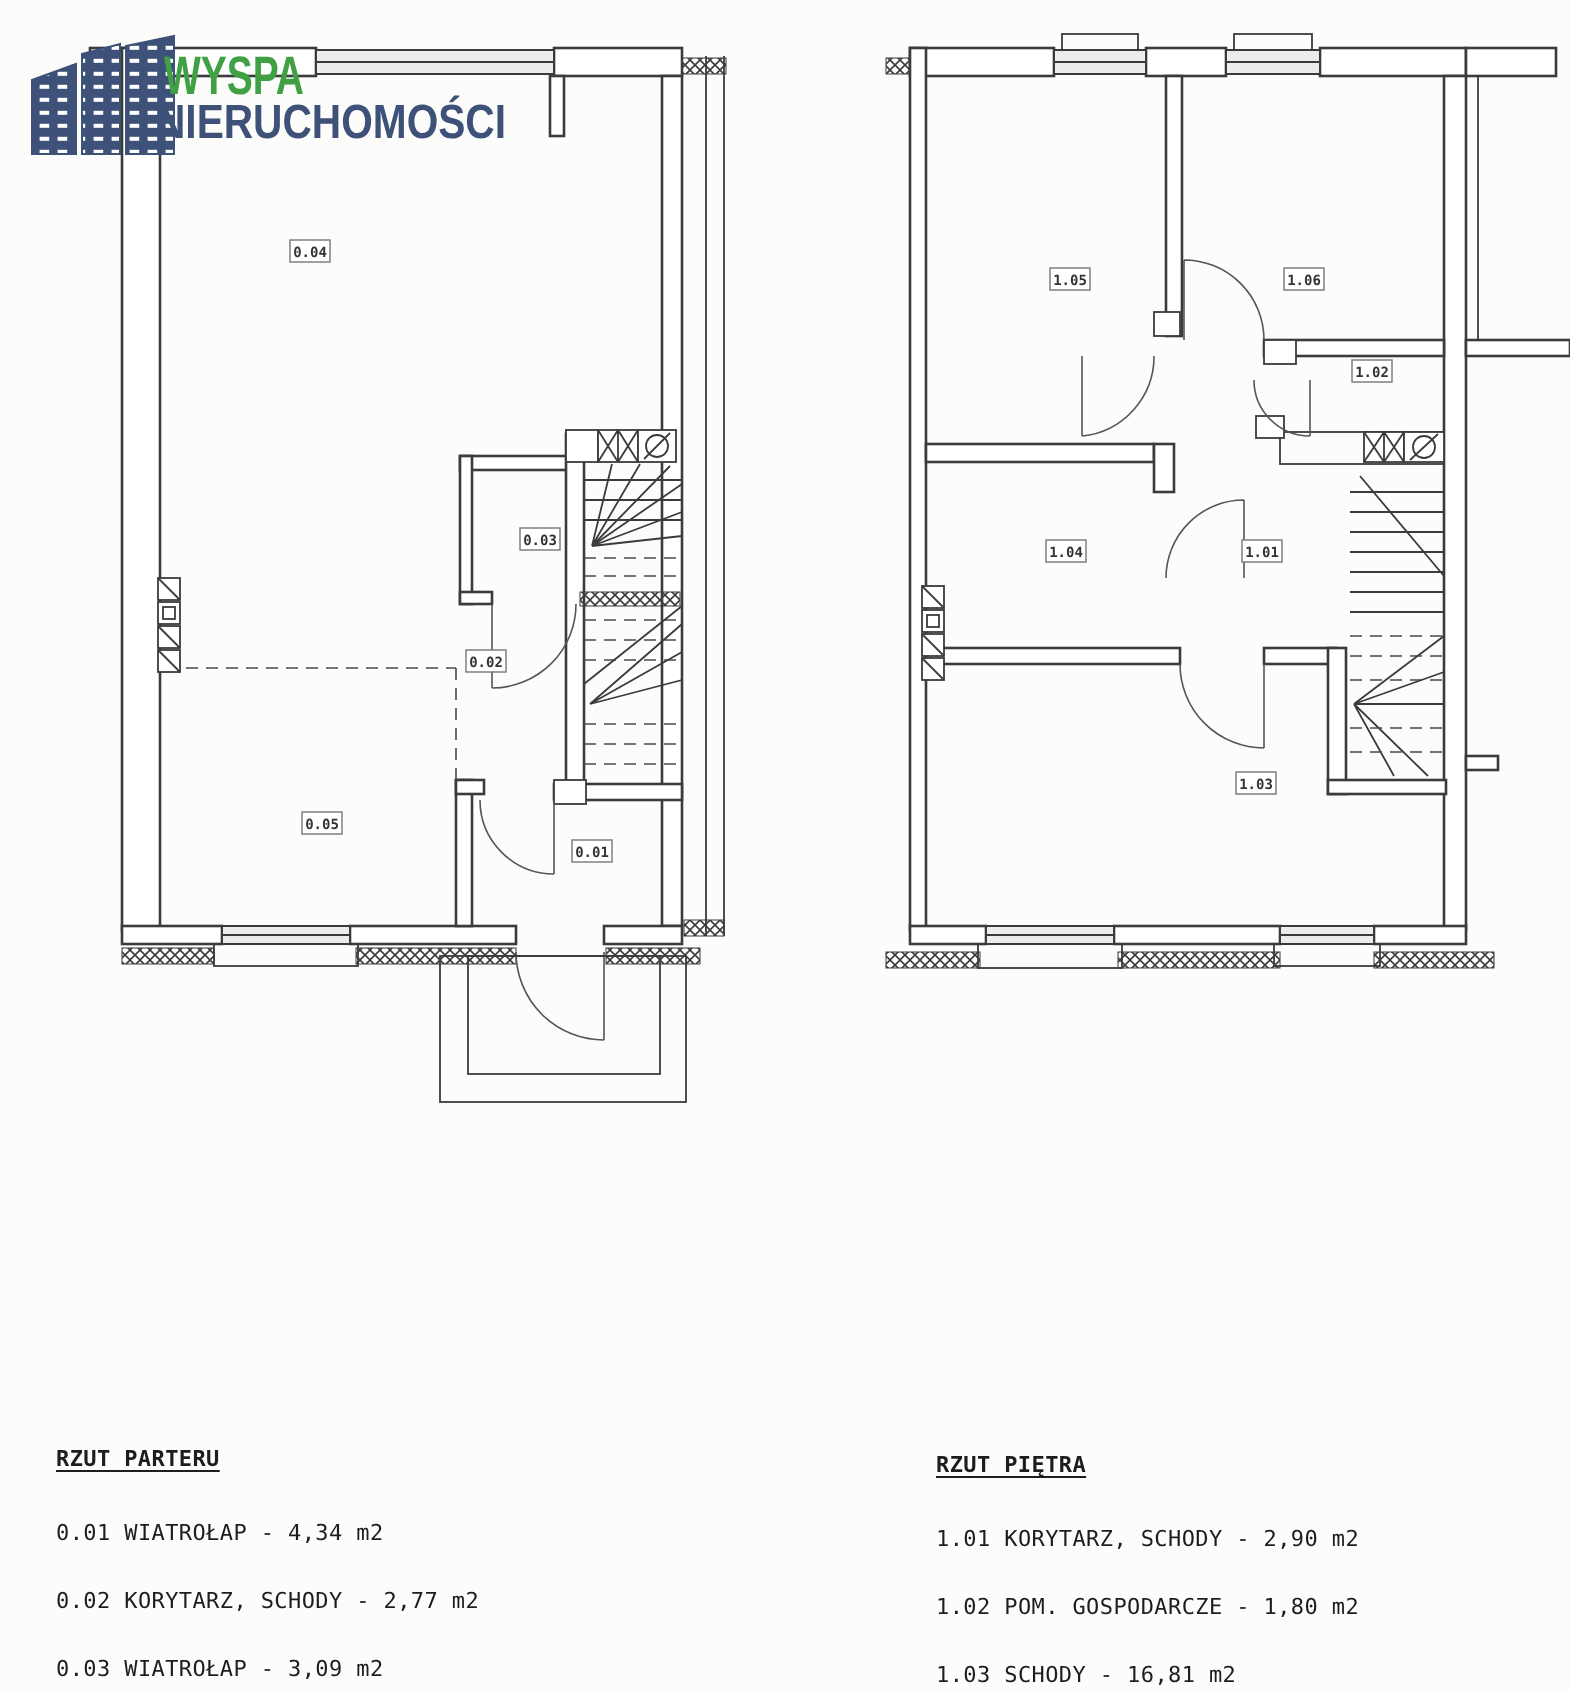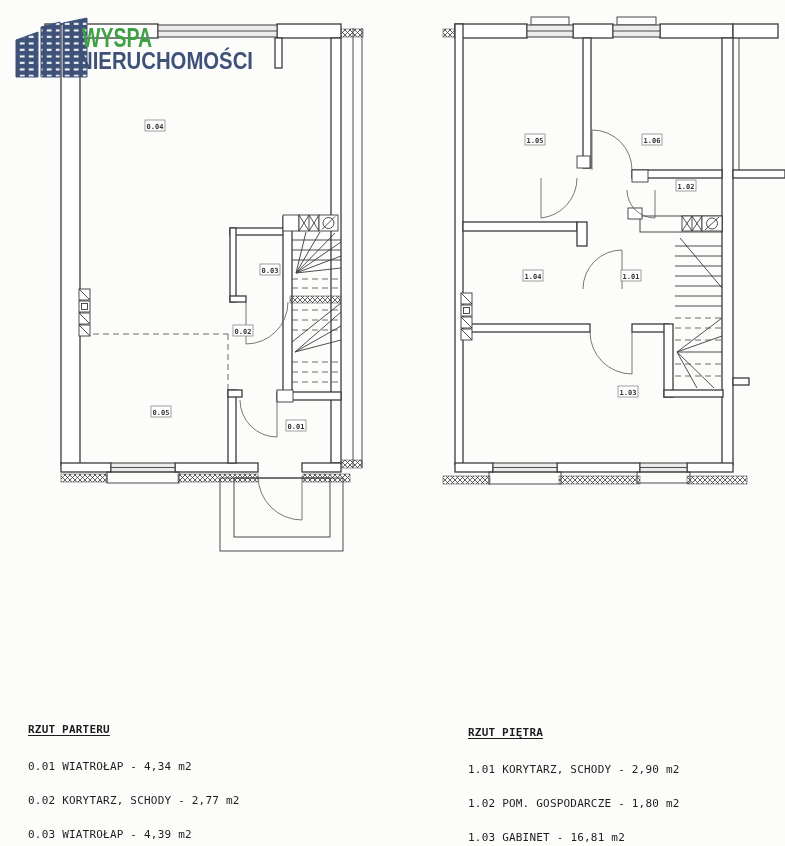--- a/index.html
+++ b/index.html
@@ -251,31 +251,31 @@
     </g>
     <text class="brandtop" x="82" y="47" textLength="70" lengthAdjust="spacingAndGlyphs">WYSPA</text>
     <text class="brandbot" x="78" y="69" textLength="175" lengthAdjust="spacingAndGlyphs">NIERUCHOMOŚCI</text>
   </g>
 </svg>
 
   <div id="legend-ground" class="legend" style="left:28px;top:701px;">
     <div class="title">RZUT PARTERU</div>
     <div class="lrow"><span>0.01</span> <span>WIATROŁAP</span> <span>-</span> <span>4,34 m2</span></div>
     <div class="lrow"><span>0.02</span> <span>KORYTARZ, SCHODY</span> <span>-</span> <span>2,77 m2</span></div>
-    <div class="lrow"><span>0.03</span> <span>WIATROŁAP</span> <span>-</span> <span>4,39 m2</span></div>
+    <div class="lrow"><span>0.03</span> <span>WIATROŁAP</span> <span>-</span> <span>3,09 m2</span></div>
     
     
     
   </div>
 
   <div id="legend-upper" class="legend" style="left:468px;top:704px;">
     <div class="title">RZUT PIĘTRA</div>
     <div class="lrow"><span>1.01</span> <span>KORYTARZ, SCHODY</span> <span>-</span> <span>2,90 m2</span></div>
     <div class="lrow"><span>1.02</span> <span>POM. GOSPODARCZE</span> <span>-</span> <span>1,80 m2</span></div>
-    <div class="lrow"><span>1.03</span> <span>GABINET</span> <span>-</span> <span>16,81 m2</span></div>
+    <div class="lrow"><span>1.03</span> <span>SCHODY</span> <span>-</span> <span>16,81 m2</span></div>
     
     
     
     
     
   </div>
 
 </div>
 
 </body></html>

